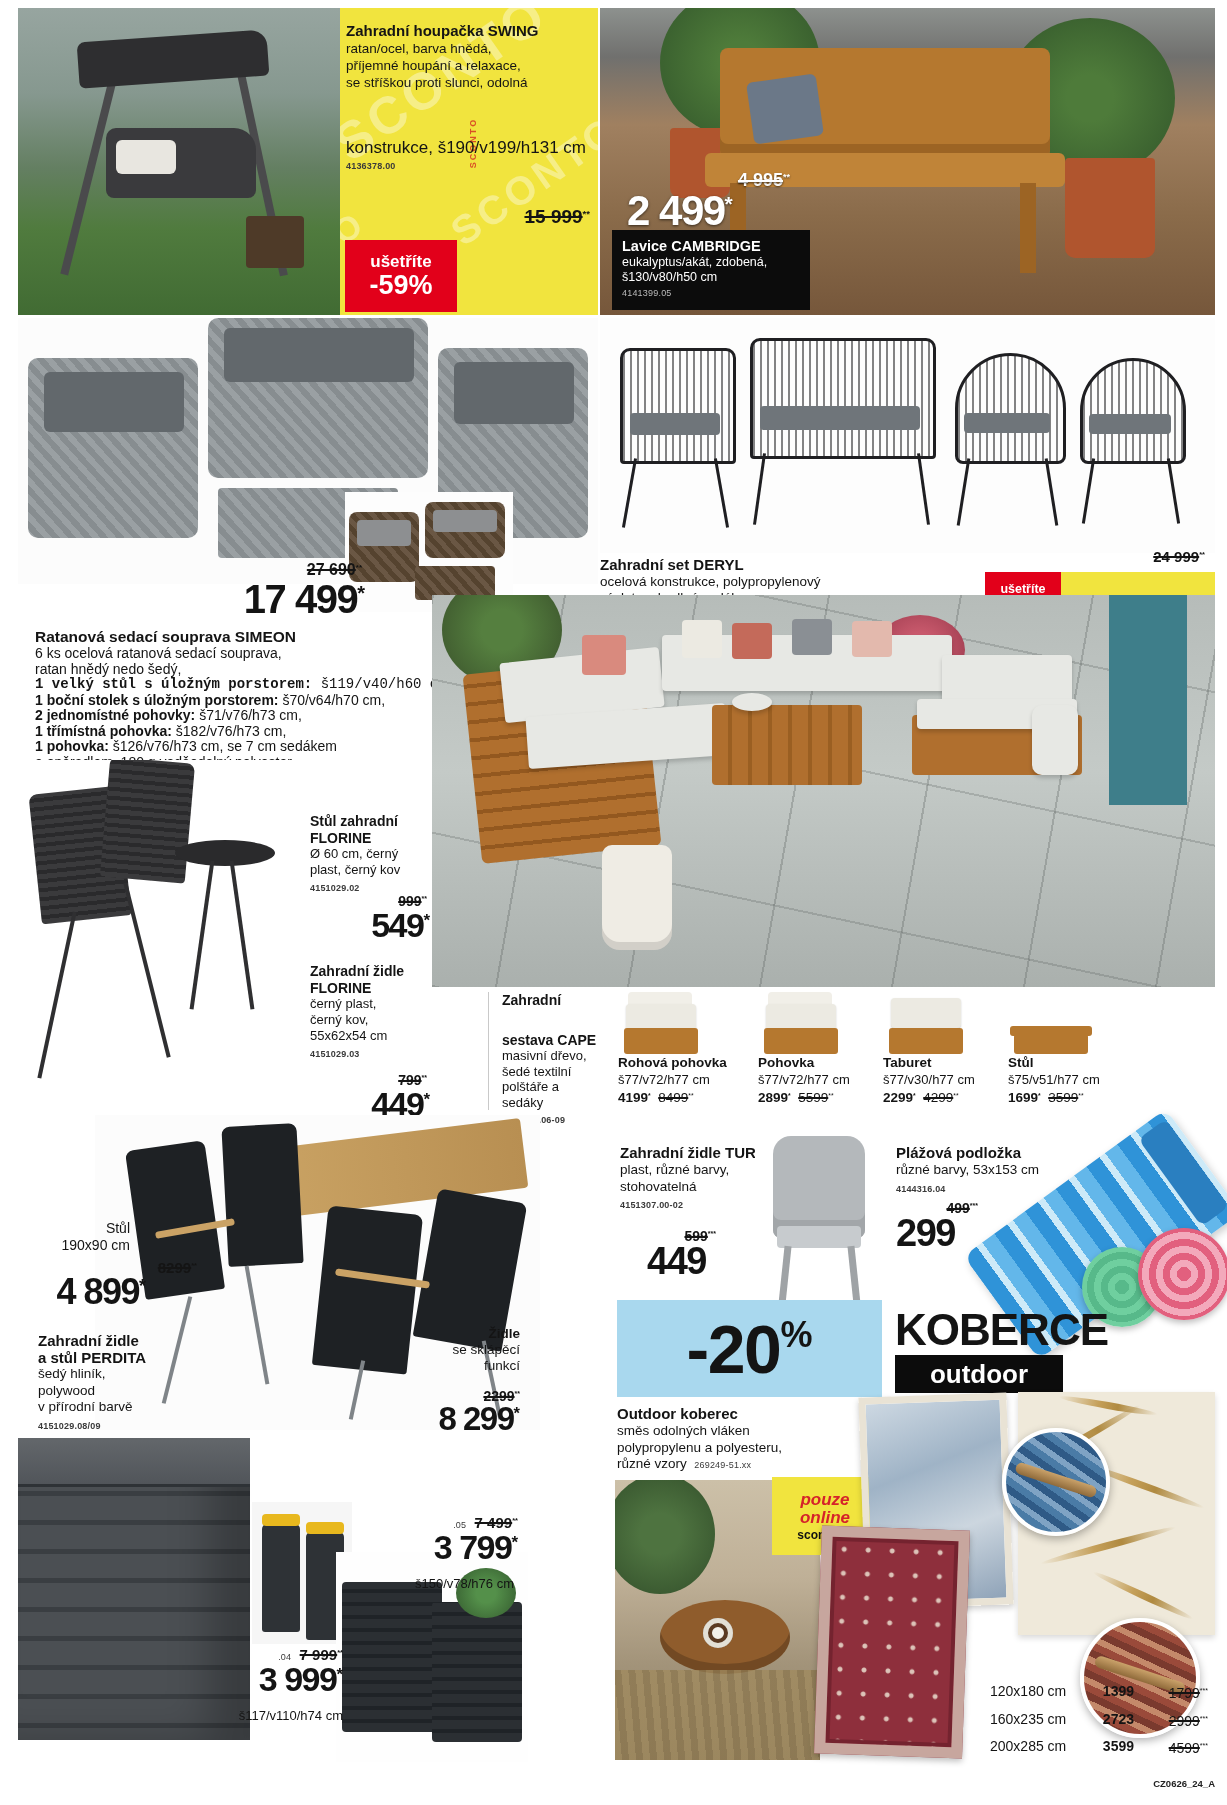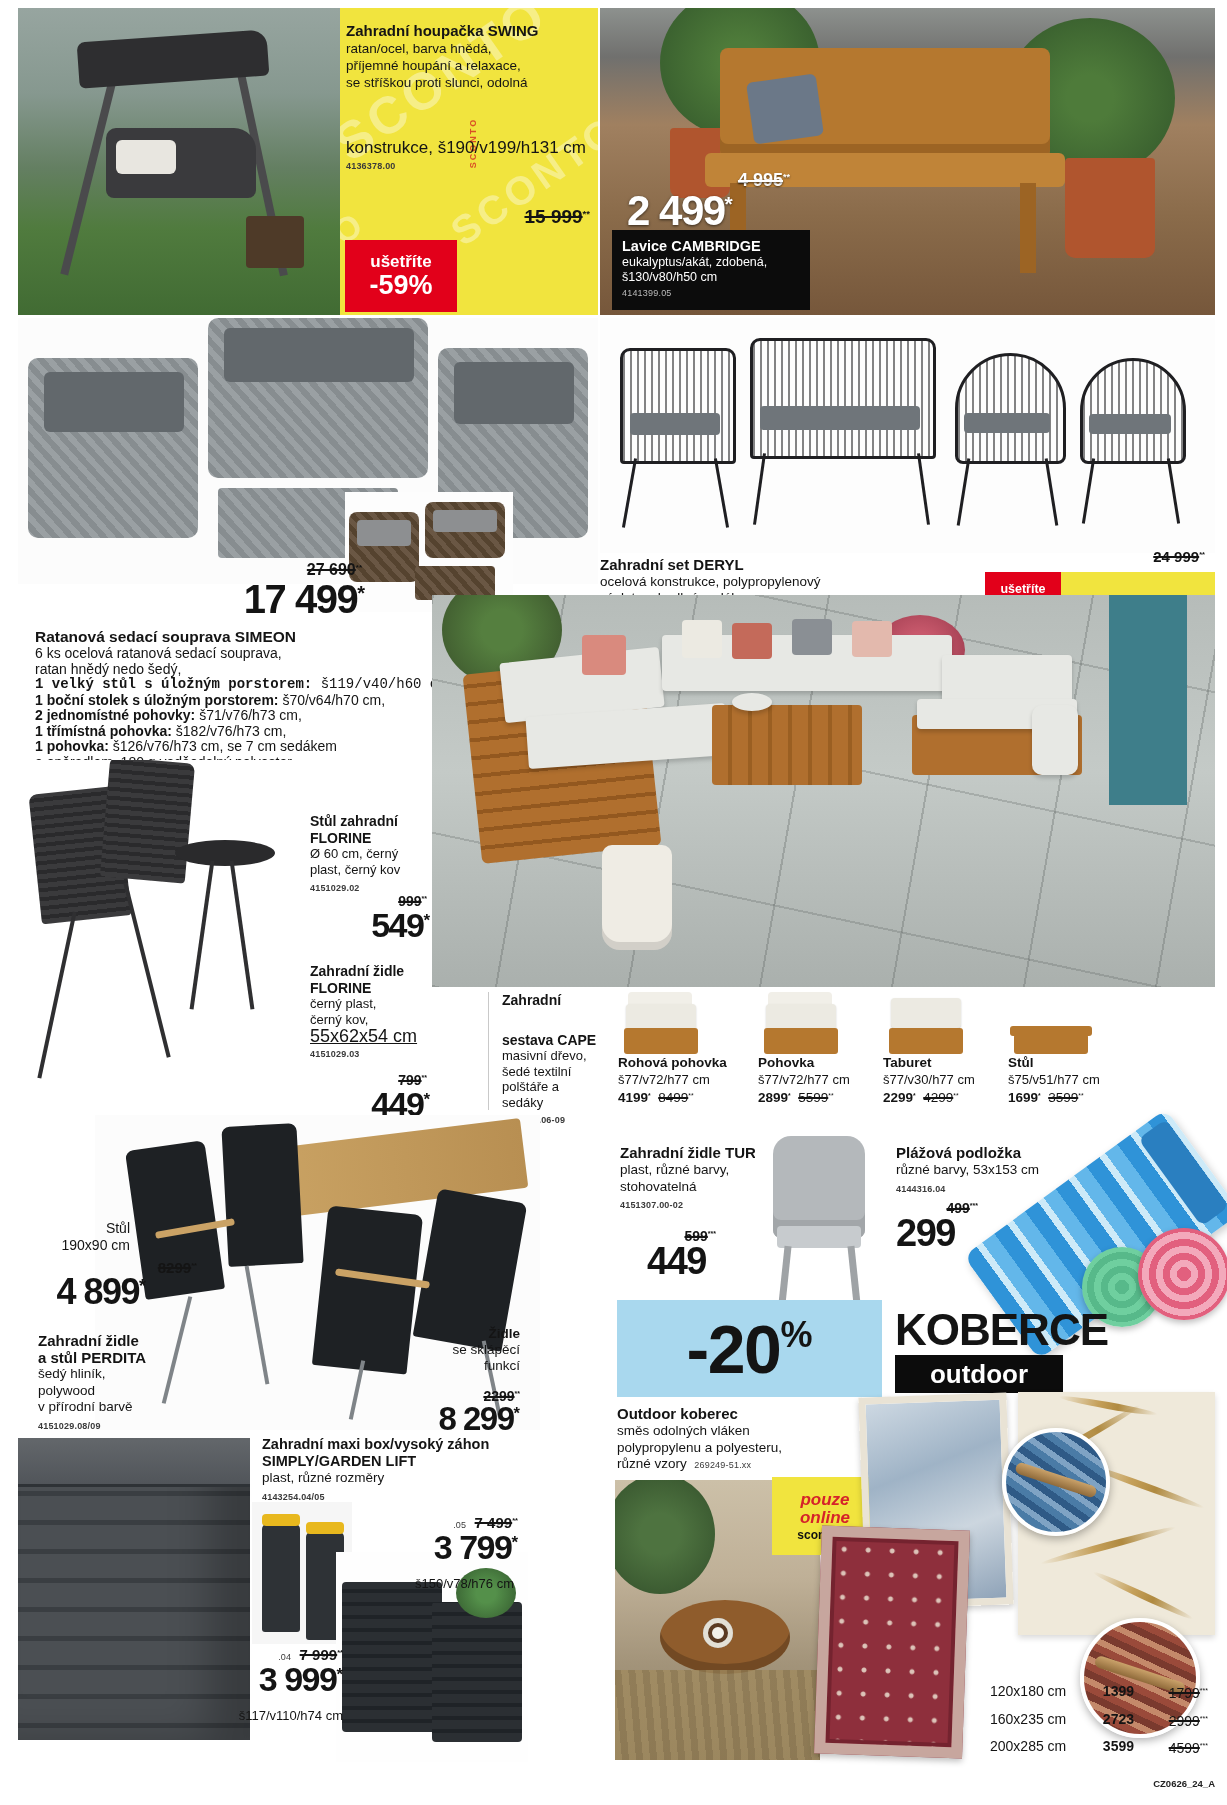--- a/index.html
+++ b/index.html
@@ -267,21 +267,21 @@
     <span class="oldp strike">999</span><span class="marks bold">**</span>
   </div>
   <div class="abs tar bigp" style="left:328px;top:908px;width:102px;font-size:34px;">
     <span>549</span><span class="marks">*</span>
   </div>
   <div class="abs" style="left:310px;top:963px;width:125px;">
     <div class="bold" style="font-size:14px;line-height:16.5px;">Zahradní židle</div>
     <div class="bold" style="font-size:14px;line-height:16.5px;">FLORINE</div>
     <div style="font-size:13px;line-height:16px;">černý plast,</div>
     <div style="font-size:13px;line-height:16px;">černý kov,</div>
-    <div style="font-size:18px;line-height:16px;text-decoration:underline;">55x62x54 cm</div>
+    <div style="font-size:13px;line-height:16px;">55x62x54 cm</div>
     <div class="code">4151029.03</div>
   </div>
   <div class="abs tar" style="left:335px;top:1072px;width:92px;font-size:14px;">
     <span class="oldp strike">799</span><span class="marks bold">**</span>
   </div>
   <div class="abs tar bigp" style="left:328px;top:1087px;width:102px;font-size:34px;">
     <span>449</span><span class="marks">*</span>
   </div>
 
   <div class="abs ph ph-cape" style="left:432px;top:595px;width:783px;height:392px;">
@@ -494,26 +494,20 @@
     <div class="sizes-row">
       <span class="sz">200x285 cm</span>
       <span class="pr">3599</span>
       <span class="op"><span class="strike">4599</span><span class="marks">***</span></span>
     </div>
   </div>
 
   <div class="abs ph ph-box" style="left:18px;top:1438px;width:232px;height:302px;">
     <div class="bx-lid"></div>
   </div>
-  <div class="abs" style="left:262px;top:1436px;width:240px;">
-    <div class="bold" style="font-size:14.5px;line-height:17px;">Zahradní maxi box/vysoký záhon</div>
-    <div class="bold" style="font-size:14.5px;line-height:17px;">SIMPLY/GARDEN LIFT</div>
-    <div style="font-size:13.5px;line-height:16.5px;">plast, různé rozměry</div>
-    <div class="code">4143254.04/05</div>
-  </div>
   <div class="abs ph ph-bins" style="left:252px;top:1502px;width:100px;height:142px;">
     <div class="bin" style="left:10px;top:22px;"></div>
     <div class="bin-lid" style="left:10px;top:12px;"></div>
     <div class="bin" style="left:54px;top:30px;"></div>
     <div class="bin-lid" style="left:54px;top:20px;"></div>
   </div>
   <div class="abs ph ph-planters" style="left:336px;top:1552px;width:192px;height:210px;">
     <div class="pl-box" style="left:6px;top:30px;width:100px;height:150px;"></div>
     <div class="pl-box" style="left:96px;top:50px;width:90px;height:140px;"></div>
     <div class="pl-plant" style="left:120px;top:16px;width:60px;height:50px;"></div>

